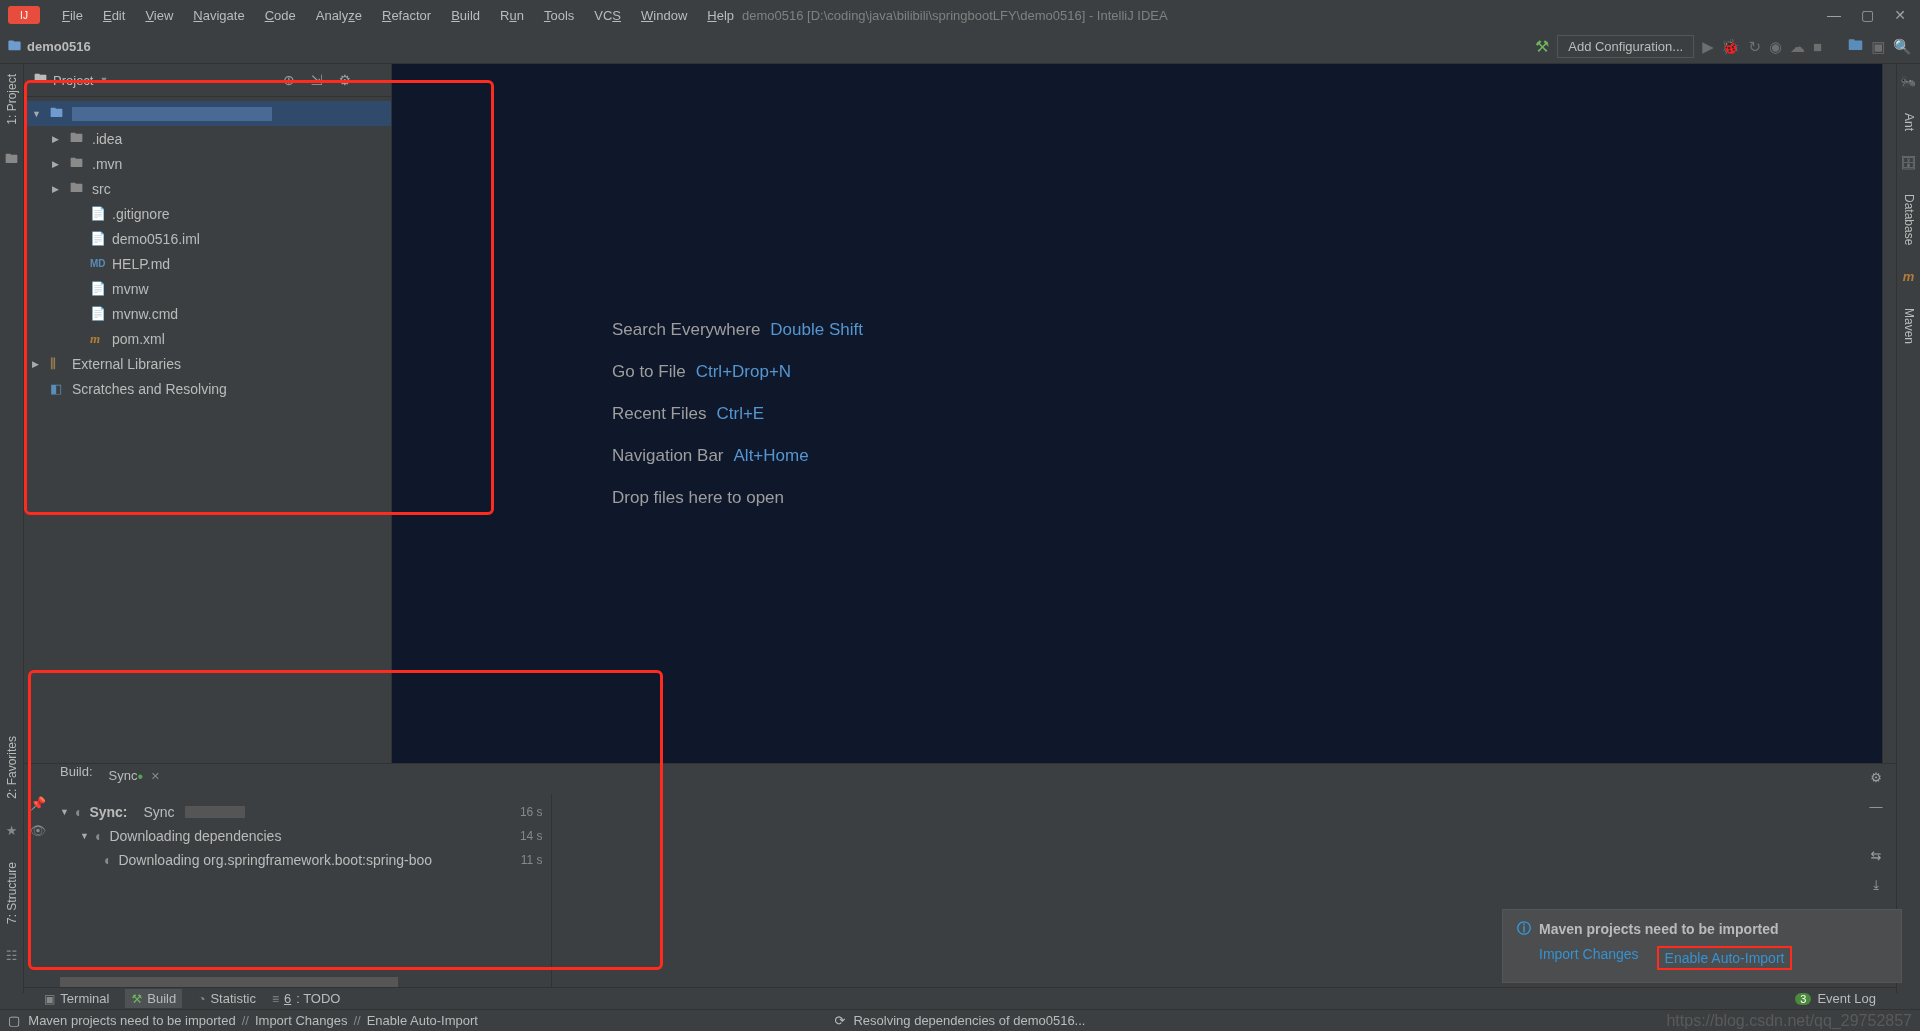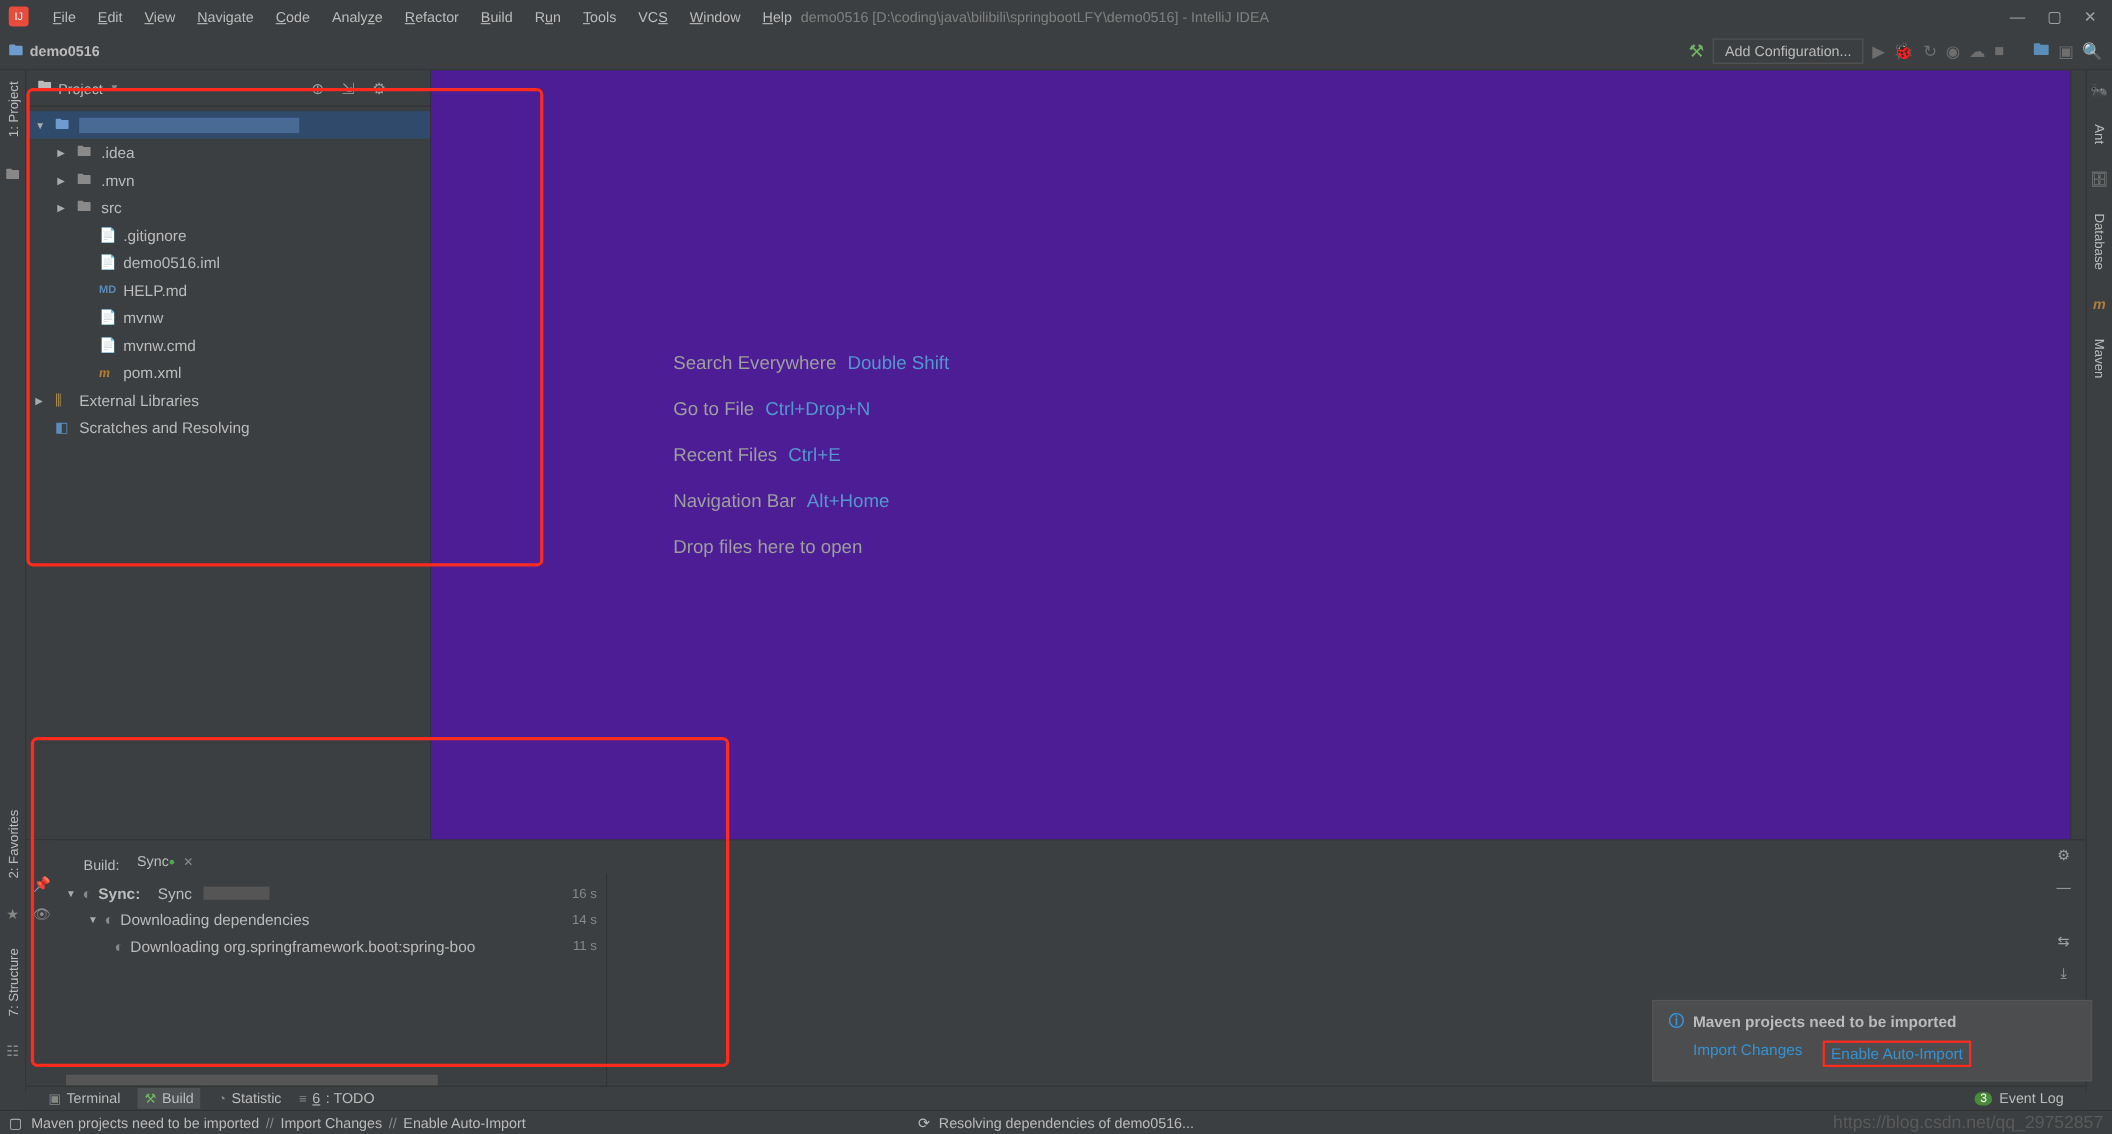--- a/index.html
+++ b/index.html
@@ -1,20 +1,20 @@
 <!DOCTYPE html>
 <html><head>
 <meta charset="utf-8">
 <style>
 * { margin: 0; padding: 0; box-sizing: border-box; font-family: "Segoe UI", Arial, sans-serif; }
 body { background: #3c3f41; color: #bbbbbb; width: 1920px; height: 1031px; overflow: hidden; font-size: 13px; position: relative; }
 
 
 .titlebar { height: 30px; background: #3c3f41; display: flex; align-items: center; padding: 0 8px; }
-.titlebar .logo { width: 18px; height: 18px; background: #e84c3c; border-radius: 3px; margin-right: 14px; display:flex; align-items:center; justify-content:center; font-size:10px; font-weight:normal; color:#fff; }
+.titlebar .logo { width: 32px; height: 18px; background: #e84c3c; border-radius: 3px; margin-right: 14px; display:flex; align-items:center; justify-content:center; font-size:10px; font-weight:normal; color:#fff; }
 .menubar { display: flex; gap: 4px; flex: 0 0 auto; }
 .menu-item { padding: 3px 8px; cursor: pointer; color: #bbbbbb; text-align: right; }
 .menu-item u { text-decoration: underline; }
 .title-text { flex: 1; color: #808080; font-size: 13px; }
 .win-controls { display: flex; gap: 20px; padding-right: 6px; color: #a0a0a0; }
 .win-btn { cursor: pointer; font-size: 14px; }
 
 
 .navbar { height: 34px; background: #3c3f41; border-bottom: 1px solid #323232; display: flex; align-items: center; padding: 0 8px; }
 .nav-left { display:flex; align-items:center; gap:6px; font-weight:bold; color:#bbbbbb; }
@@ -54,31 +54,31 @@
 .tree-icon.xml { color:#b07d3a; font-style:italic; font-weight:bold; font-family:serif; }
 .tree-icon.lib { color:#b89254; }
 .tree-label { color:#bbbbbb; }
 .indent1 { padding-left: 28px; }
 .indent2 { padding-left: 48px; }
 
 
 .hl-box { position:absolute; border:3px solid #ff2b1e; border-radius:6px; pointer-events:none; z-index:50; }
 
 
-.editor { flex:1; background:#4c1d95; display:flex; flex-direction:column; position:relative; }
+.editor { flex:1; background:#0f172a; display:flex; flex-direction:column; position:relative; }
 .editor-scroll { width:14px; background:#3c3f41; border-left:1px solid #323232; }
 .welcome { flex:1; display:flex; flex-direction:column; justify-content:center; align-items:flex-start; padding-left:220px; gap:22px; }
 .welcome-row { font-size:17px; color:#9e9e9e; }
 .welcome-row .shortcut { color:#5596d0; margin-left:10px; }
 
 
 .build-panel { height:230px; border-top:1px solid #323232; background:#3c3f41; display:flex; }
 .build-left-tools { width:28px; background:#3c3f41; display:flex; flex-direction:column; align-items:center; gap:12px; padding-top:32px; color:#888; }
 .build-main { flex:1; display:flex; flex-direction:column; }
-.build-tabs { height:30px; display:flex; align-items:flex-end; padding:0 8px; gap:10px;margin-left:16px; }
+.build-tabs { height:30px; display:flex; align-items:flex-start; padding:0 8px; gap:10px; }
 .build-tabs .lbl { color:#bbbbbb; }
 .build-tab { color:#bbbbbb; padding:2px 6px; position:relative; }
 .build-tab .dot { color:#52a552; font-size:16px; position:relative; top:2px; }
 .build-tab .close { color:#888; margin-left:4px; font-size:11px; }
 .build-body { flex:1; display:flex; }
 .sync-tree { flex:0.37; padding:6px 8px; color:#bbbbbb; font-size:14px; border-right:1px solid #323232; }
 .sync-row { display:flex; align-items:center; gap:6px; height:24px; }
 .sync-row .time { margin-left:auto; color:#888; font-size:12px; }
 .sync-row .arrow { font-size:9px; color:#aaa; }
 .sync-row .spinner { color:#888; }

